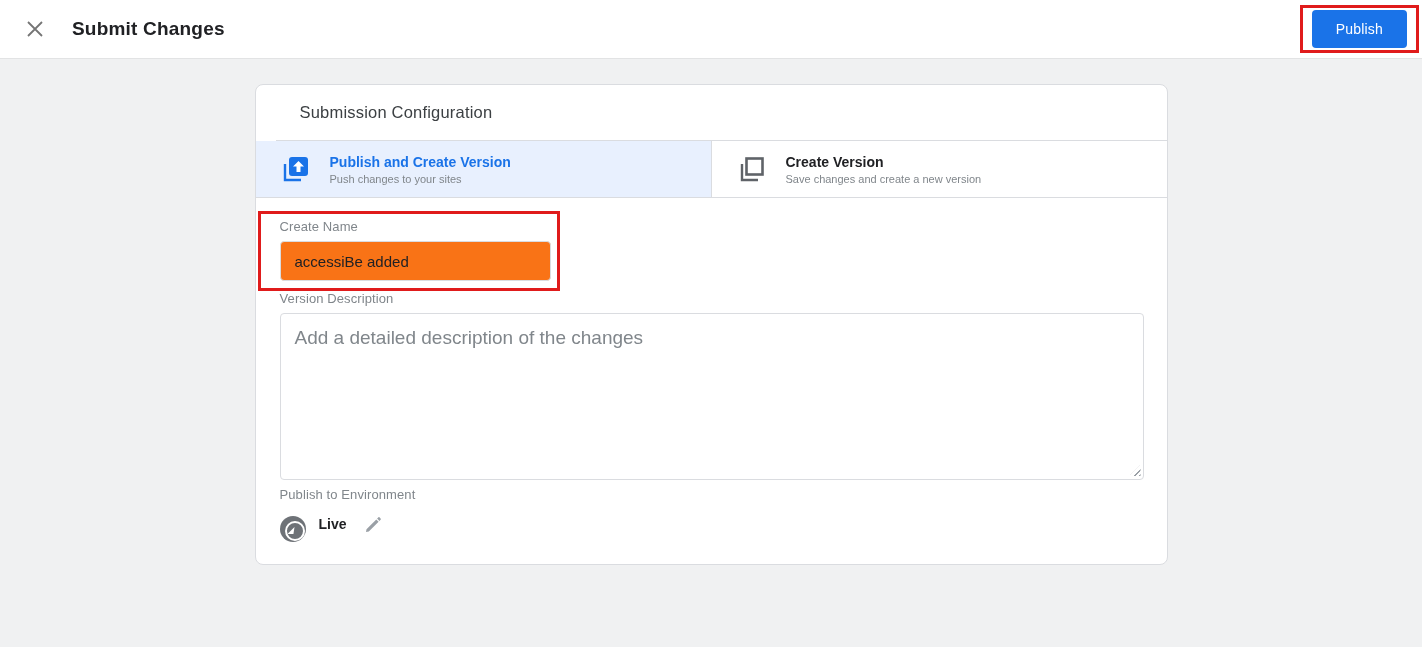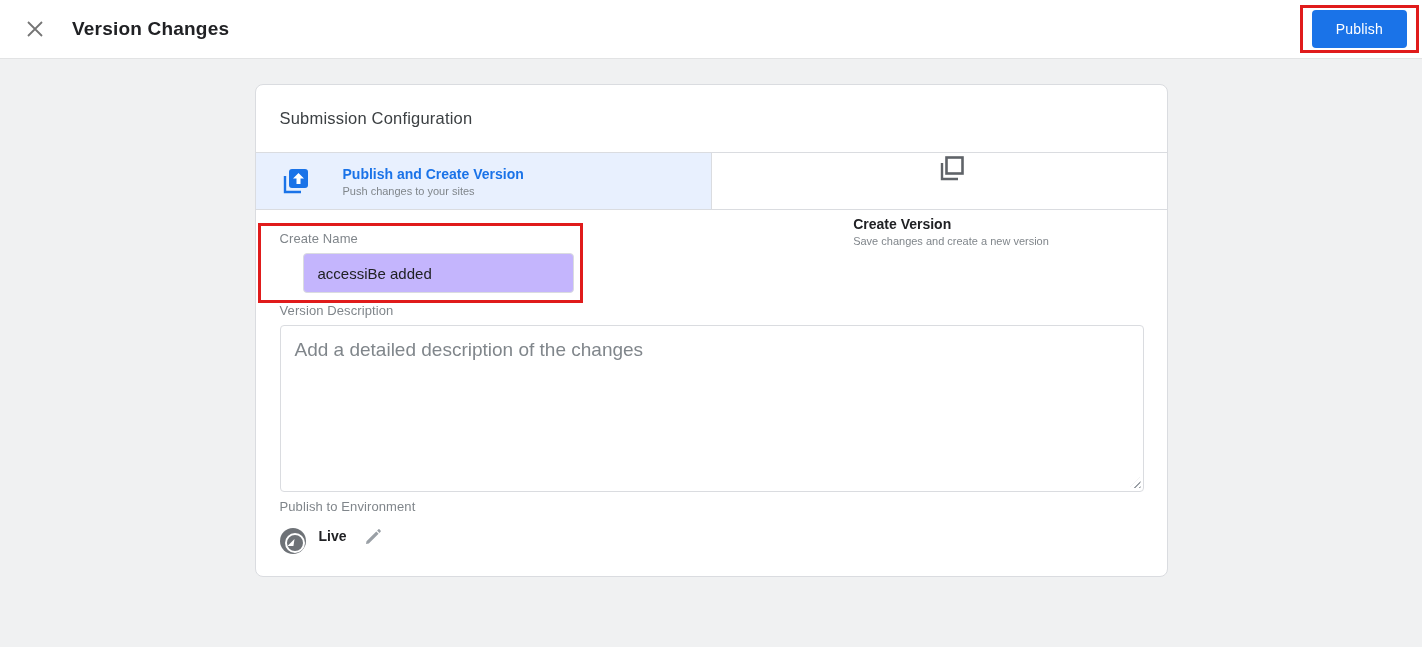--- a/index.html
+++ b/index.html
@@ -41,51 +41,52 @@
     background:var(--accent-blue);color:#fff;border:none;border-radius:4px;
     font-family:inherit;font-size:14px;font-weight:normal;letter-spacing:.2px;
     padding:0 24px;height:38px;cursor:pointer;
   }
   
   .card{
     width:913px;margin:25px auto 0;background:#fff;
     border:1px solid var(--border-gray);border-radius:8px;
   }
   .card-header{
-    height:68px;display:flex;align-items:center;padding:0 24px;
+    height:56px;display:flex;align-items:center;padding:0 24px;
     font-size:16.5px;color:#3c4043;letter-spacing:.2px;
     border-bottom:1px solid var(--border-gray);
+    margin-left:20px;
   }
   
   .tabs{display:flex;height:57px;border-bottom:1px solid var(--border-gray);}
   .tab{
-    flex:1;display:flex;align-items:center;padding-left:24px;gap:33px;cursor:pointer;
+    flex:1;display:flex;align-items:center;padding-left:24px;gap:20px;cursor:pointer;
     background:#fff;
   }
   .tab.selected{background:var(--selected-tab-bg);}
-  .tab + .tab{border-left:1px solid var(--border-gray);flex-direction:column;}
+  .tab + .tab{border-left:1px solid var(--border-gray);}
   .tab-icon{width:30px;height:30px;flex:0 0 auto;display:flex;}
   .tab-text{display:flex;flex-direction:column;gap:3px;}
   .tab-title{font-size:14px;font-weight:bold;color:var(--text-dark);}
   .tab.selected .tab-title{color:var(--accent-blue);}
   .tab-sub{font-size:11px;color:var(--text-gray);}
   
   .card-body{padding:13px 24px 22px;}
   .field-label{font-size:13px;color:var(--text-gray);letter-spacing:.1px;}
   .vn-annotation{
     border:3px solid var(--annotation-red);
     margin-left:-22px;
     padding:5px 6px 7px 19px;
     width:fit-content;
   }
   .vn-annotation .field-label{display:block;margin-bottom:7px;}
   .text-input{
     width:271px;height:40px;border:1px solid var(--border-gray);border-radius:4px;
     padding:0 14px;font-family:inherit;font-size:15px;color:var(--text-dark);
-    background:#c4b5fd;outline:none;margin-left:23px;
+    background:#f97316;outline:none;
   }
   .desc-field{margin-top:0;}
   .desc-field .field-label{display:block;margin-bottom:7px;}
   .textarea-wrap{position:relative;width:864px;}
   .desc-textarea{
     width:864px;height:167px;border:1px solid var(--border-gray);border-radius:4px;
     padding:13px 14px;font-family:inherit;font-size:19px;color:var(--text-dark);
     resize:none;outline:none;display:block;background:#fff;
   }
   .desc-textarea::placeholder{color:var(--text-gray);opacity:1;}
@@ -113,21 +114,21 @@
 </style>
 </head>
 <body>
 
 <header class="topbar">
   <button class="close-btn">
     <svg width="22" height="22" viewBox="0 0 22 22">
       <path d="M4 4 L18 18 M18 4 L4 18" stroke="#757575" stroke-width="1.8" fill="none"></path>
     </svg>
   </button>
-  <h1 class="page-title">Version Changes</h1>
+  <h1 class="page-title">Submit Changes</h1>
   <div class="topbar-spacer"></div>
   <div class="publish-annotation">
     <button class="publish-btn">Publish</button>
   </div>
 </header>
 
 <main class="card">
 
   <div class="card-header">Submission Configuration</div>
 

